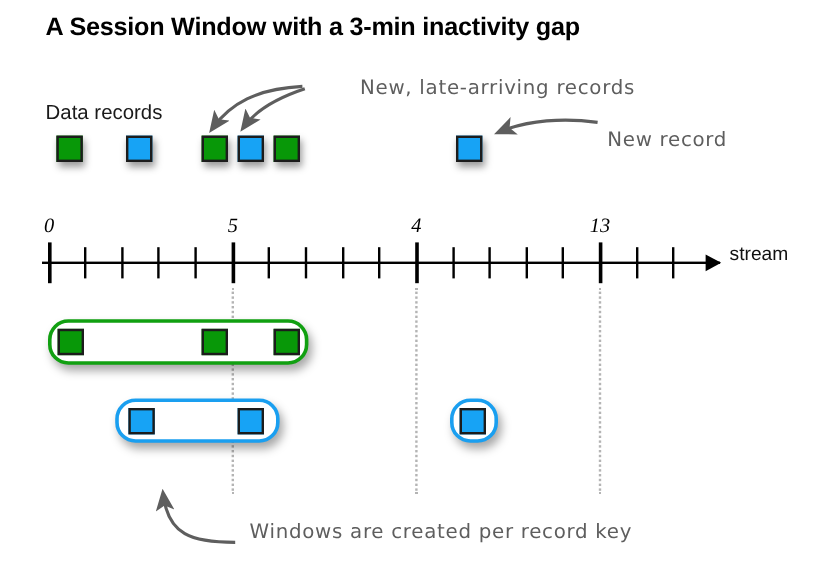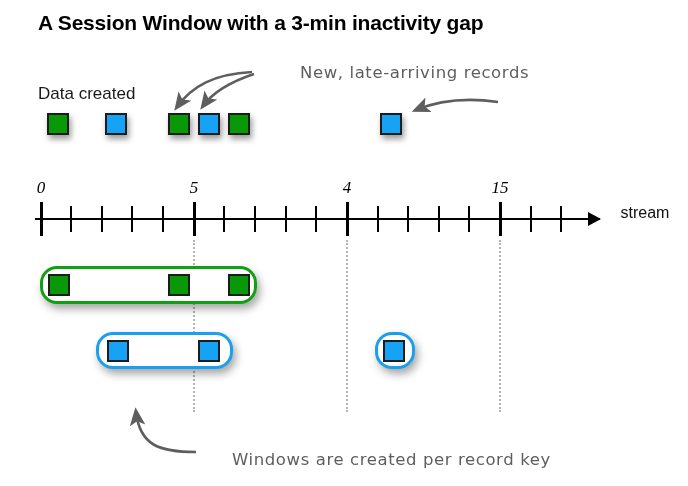--- a/index.html
+++ b/index.html
@@ -38,21 +38,21 @@
     font-family: "Liberation Sans", sans-serif;
     font-size: 17px;
     color: #1a1a1a;
     white-space: nowrap;
   }
   .axis-caption {
     position: absolute;
     font-family: "Liberation Sans", sans-serif;
     font-size: 16px;
     color: #111111;
-    text-align: center;
+    text-align: left;
     line-height: 1.25;
   }
 
   
   .hand {
     position: absolute;
     font-family: "DejaVu Sans", sans-serif;
     font-size: 16.5px;
     color: #5e5e5e;
     letter-spacing: 0.6px;
@@ -129,35 +129,36 @@
     pointer-events: none;
   }
 </style>
 </head>
 <body>
 
 <div id="stage">
 
   <div class="title">A Session Window with a 3-min inactivity gap</div>
 
-  <div class="plain-label" style="left:38px; top:84px;">Data created</div>
+  <div class="plain-label" style="left:38px; top:84px;">Data records</div>
 
   <div id="recordsRow">
       <div class="rec shadowed green" style="left: 47px; top: 113px; background: rgb(8, 152, 8);"></div>
       <div class="rec shadowed blue" style="left: 105px; top: 113px; background: rgb(23, 163, 245);"></div>
       <div class="rec shadowed green" style="left: 168px; top: 113px; background: rgb(8, 152, 8);"></div>
       <div class="rec shadowed blue" style="left: 198px; top: 113px; background: rgb(23, 163, 245);"></div>
       <div class="rec shadowed green" style="left: 228px; top: 113px; background: rgb(8, 152, 8);"></div>
       <div class="rec shadowed blue" style="left: 380px; top: 113px; background: rgb(23, 163, 245);"></div>
     </div>
 
   <div class="hand" style="left:256px; top:63px;margin-left:44px;">New, late-arriving records</div>
 
-
-  <div class="hand" style="left:208px; top:450px;margin-left:24px;">Windows are created per record key</div>
+  <div class="hand" style="left:506px; top:107px;">New record</div>
+
+  <div class="hand" style="left:208px; top:433px;">Windows are created per record key</div>
 
   <div>
     <div class="axis-line" style="left:35px; top:218px; width:565px;"></div>
     <div class="arrow-head" style="left:588px; top:212px;"></div>
     <div id="axisTicks">
         <div class="tick major" style="left: 39.5px; top: 202px; height: 34px;"></div>
         <div class="tick" style="left: 70px; top: 206px; height: 26px;"></div>
         <div class="tick" style="left: 101px; top: 206px; height: 26px;"></div>
         <div class="tick" style="left: 131px; top: 206px; height: 26px;"></div>
         <div class="tick" style="left: 162px; top: 206px; height: 26px;"></div>
@@ -172,21 +173,21 @@
         <div class="tick" style="left: 438px; top: 206px; height: 26px;"></div>
         <div class="tick" style="left: 468px; top: 206px; height: 26px;"></div>
         <div class="tick major" style="left: 498.5px; top: 202px; height: 34px;"></div>
         <div class="tick" style="left: 530px; top: 206px; height: 26px;"></div>
         <div class="tick" style="left: 560px; top: 206px; height: 26px;"></div>
       </div>
     <div id="axisLabels">
         <div class="tick-label" style="left: 21px; top: 178px; width: 40px;">0</div>
         <div class="tick-label" style="left: 174px; top: 178px; width: 40px;">5</div>
         <div class="tick-label" style="left: 327px; top: 178px; width: 40px;">4</div>
-        <div class="tick-label" style="left: 480px; top: 178px; width: 40px;">15</div>
+        <div class="tick-label" style="left: 480px; top: 178px; width: 40px;">13</div>
       </div>
   </div>
 
   <div class="axis-caption" style="left:608px; top:203px; width:74px;">
     <div>stream</div>
   </div>
 
   <div id="guides">
       <div class="guide" style="left: 193px; top: 240px; height: 172px;"></div>
       <div class="guide" style="left: 346px; top: 240px; height: 172px;"></div>

